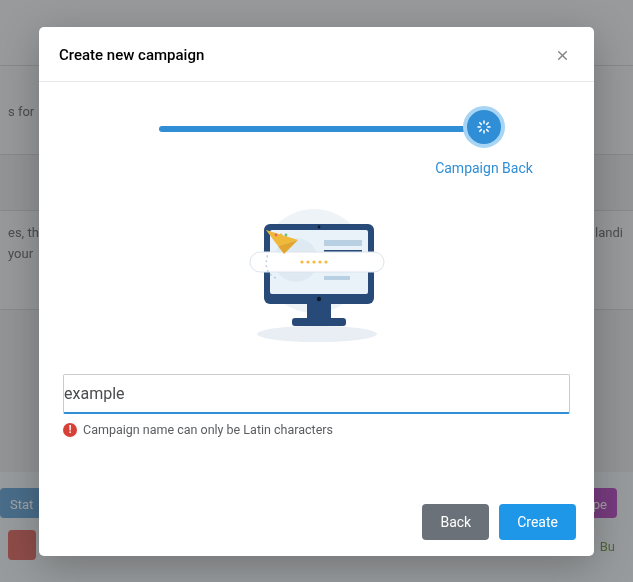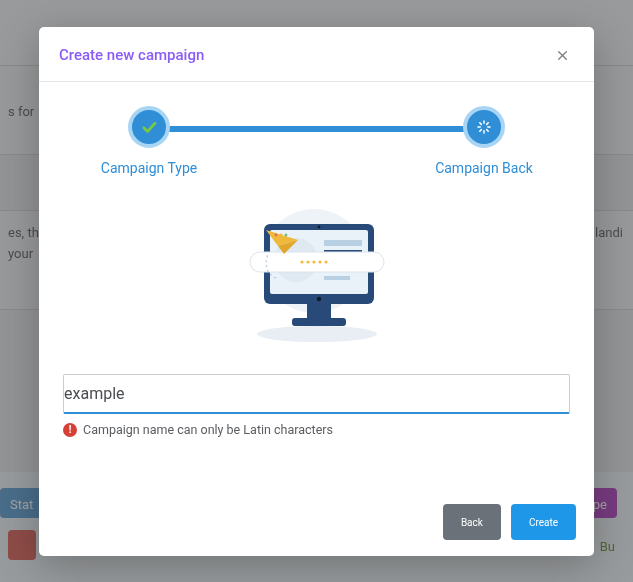--- a/index.html
+++ b/index.html
@@ -77,21 +77,21 @@
   }
   .modal-header {
     padding: 16px 20px 14px 20px;
     border-bottom: 1px solid #e5e7ea;
     display: flex;
     align-items: center;
     justify-content: space-between;
   }
   .modal-title {
     font-size: 15px;
-    color: #8b5cf6;
+    color: #000000;
     font-weight: 500;
   }
   .close {
     width: 24px; height: 24px;
     display: flex; align-items: center; justify-content: center;
     cursor: pointer;
     color: #7d8084;
   }
   .close svg { width: 13px; height: 13px; }
 
@@ -203,21 +203,21 @@
     padding: 14px 18px 16px 18px;
     display: flex;
     justify-content: flex-end;
     gap: 10px;
   }
   .btn {
     height: 36px;
     padding: 0 18px;
     border: none;
     border-radius: 4px;
-    font-size: 10px;
+    font-size: 14px;
     color: #fff;
     cursor: pointer;
     font-family: inherit;
   }
   .btn.secondary { background: #6a7178; }
   .btn.primary   { background: #1f97e8; }
 
 </style>
 </head>
 <body>
@@ -261,28 +261,20 @@
         <line x1="19" y1="5" x2="5" y2="19"></line>
       </svg>
     </div>
   </div>
 
   <div class="modal-body">
 
     <div class="stepper">
       <div class="step-line"></div>
 
-      <div class="step left">
-        <div class="step-bubble">
-          <svg viewBox="0 0 24 24" fill="none" stroke="#7ac943" stroke-width="3.5" stroke-linecap="round" stroke-linejoin="round">
-            <polyline points="5 13 10 18 20 7"></polyline>
-          </svg>
-        </div>
-        <div class="step-label">Campaign Type</div>
-      </div>
 
       <div class="step right">
         <div class="step-bubble">
           <svg viewBox="0 0 24 24" fill="none" stroke="#ffffff" stroke-width="2" stroke-linecap="round">
             <g transform="translate(12 12)">
               <line x1="0" y1="-8" x2="0" y2="-5"></line>
               <line x1="5.66" y1="-5.66" x2="3.54" y2="-3.54"></line>
               <line x1="8" y1="0" x2="5" y2="0"></line>
               <line x1="5.66" y1="5.66" x2="3.54" y2="3.54"></line>
               <line x1="0" y1="8" x2="0" y2="5"></line>

